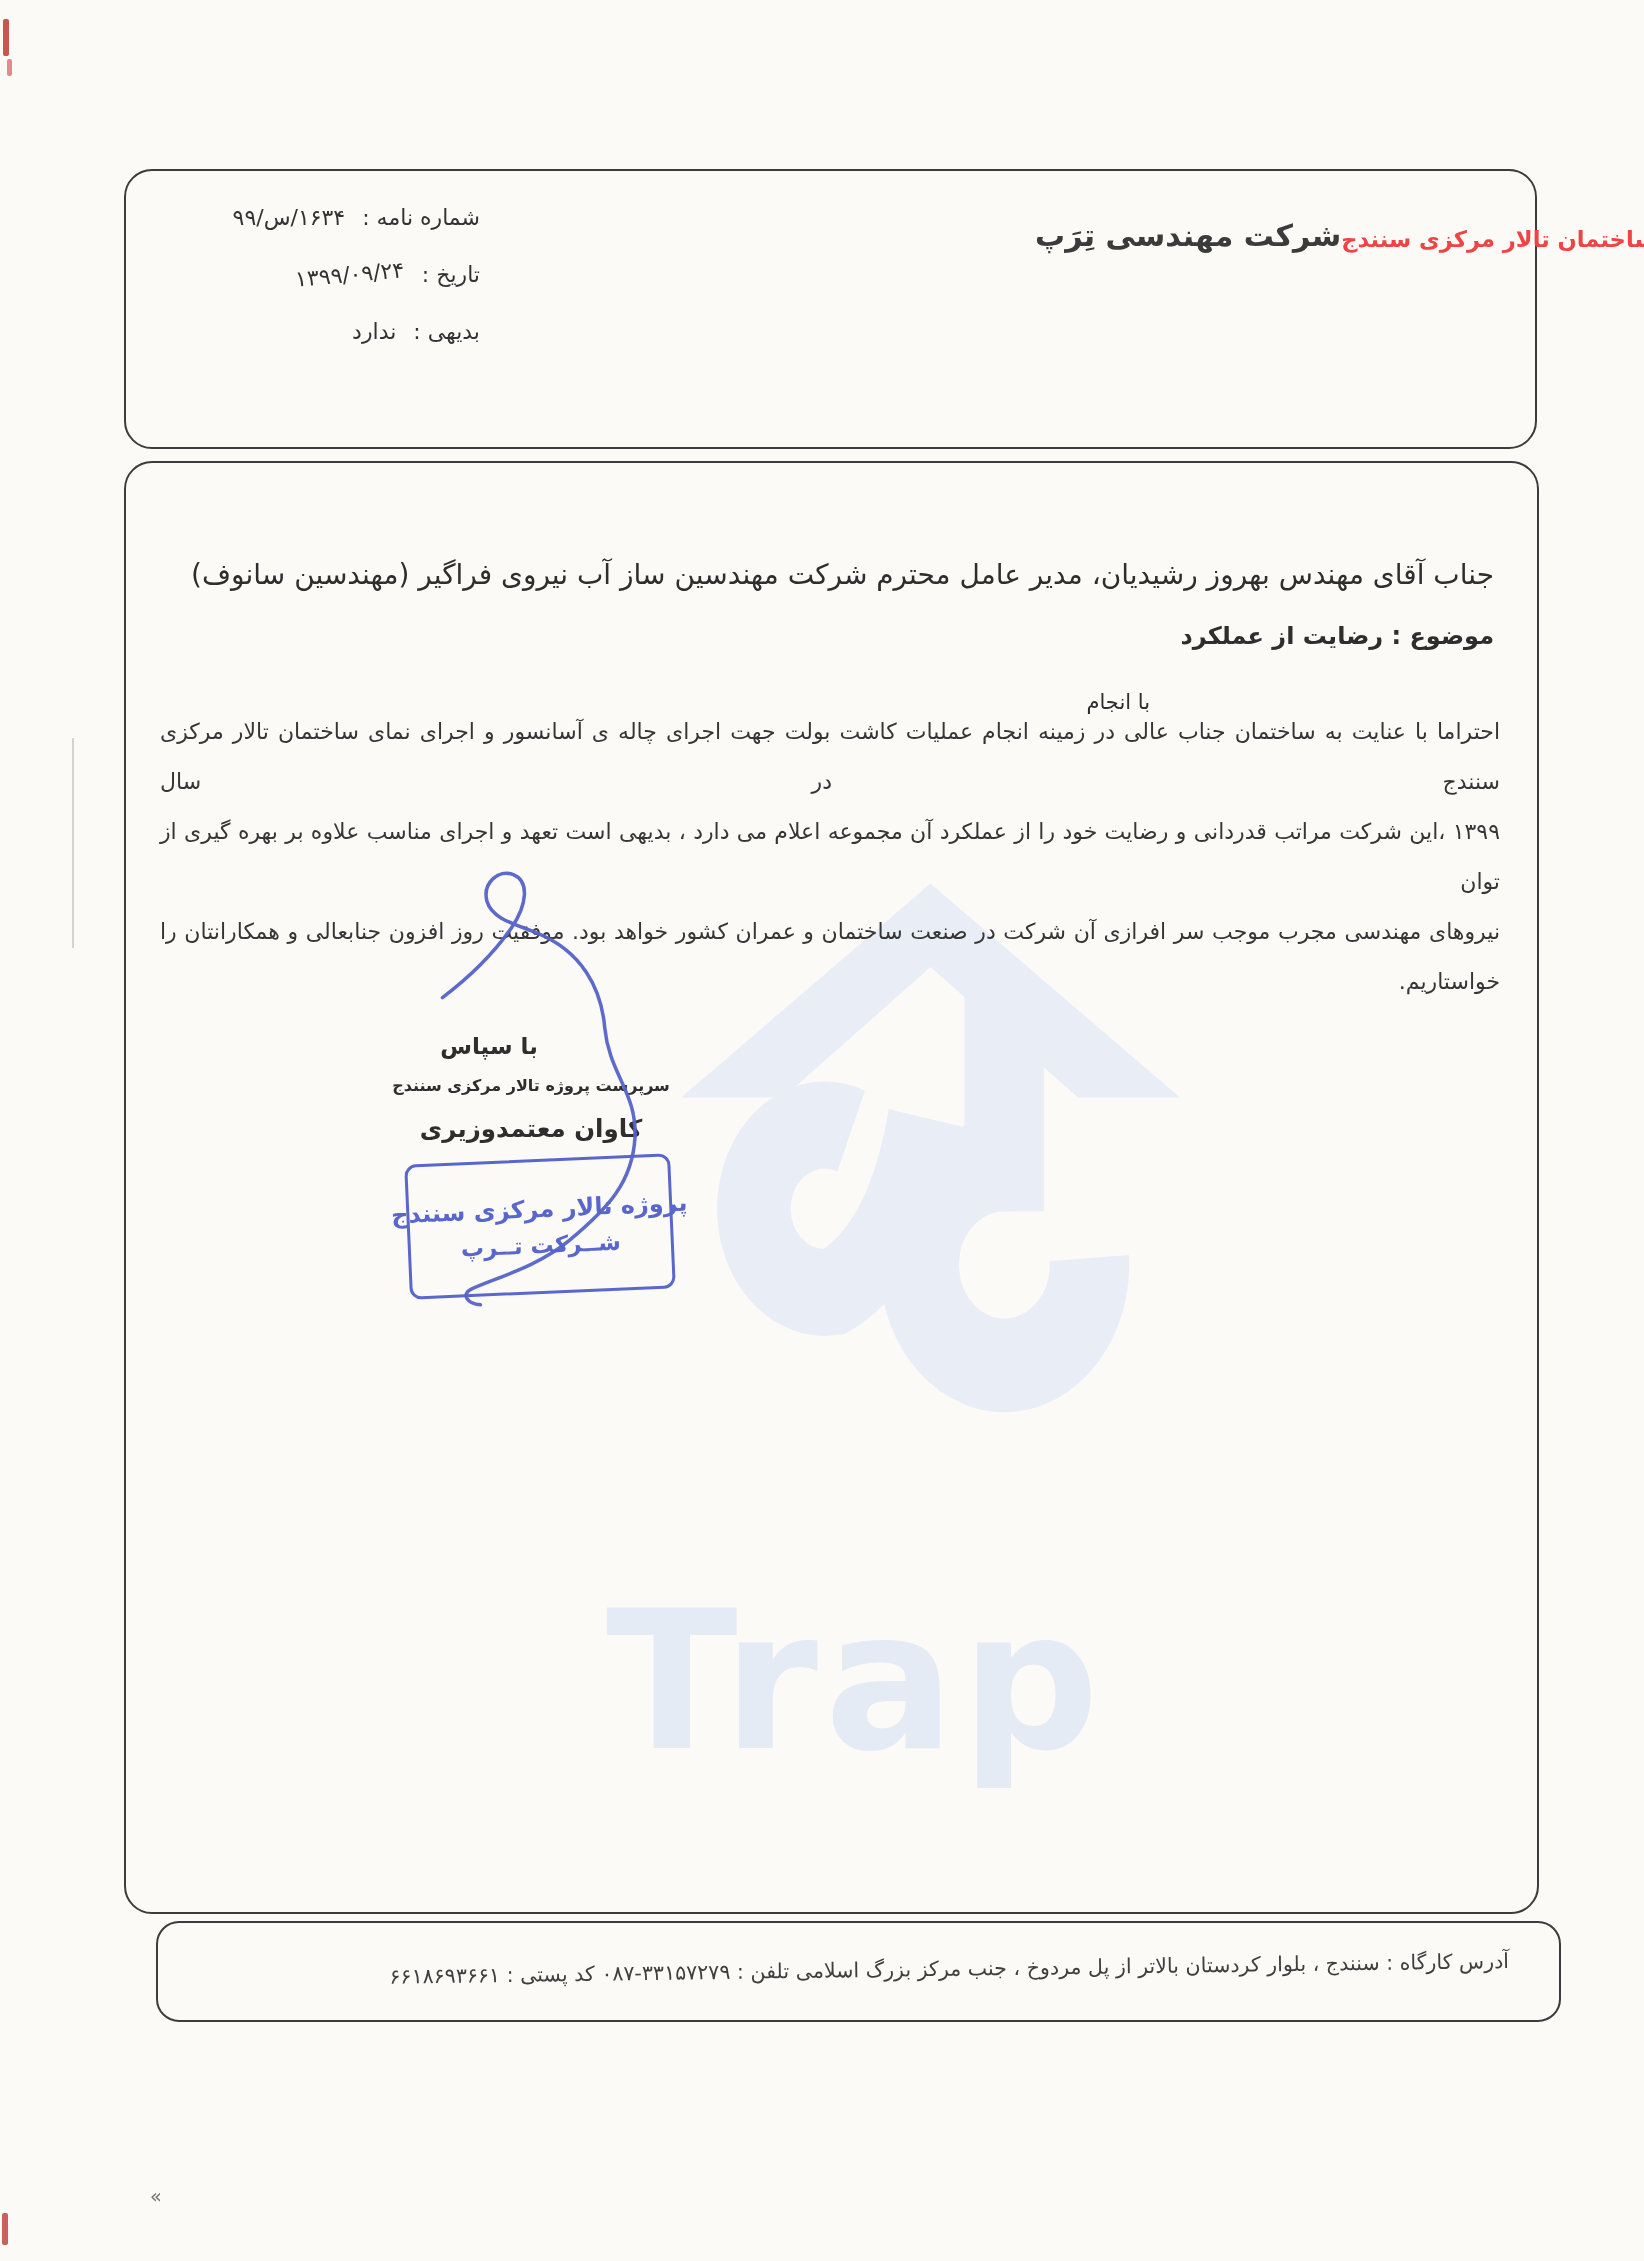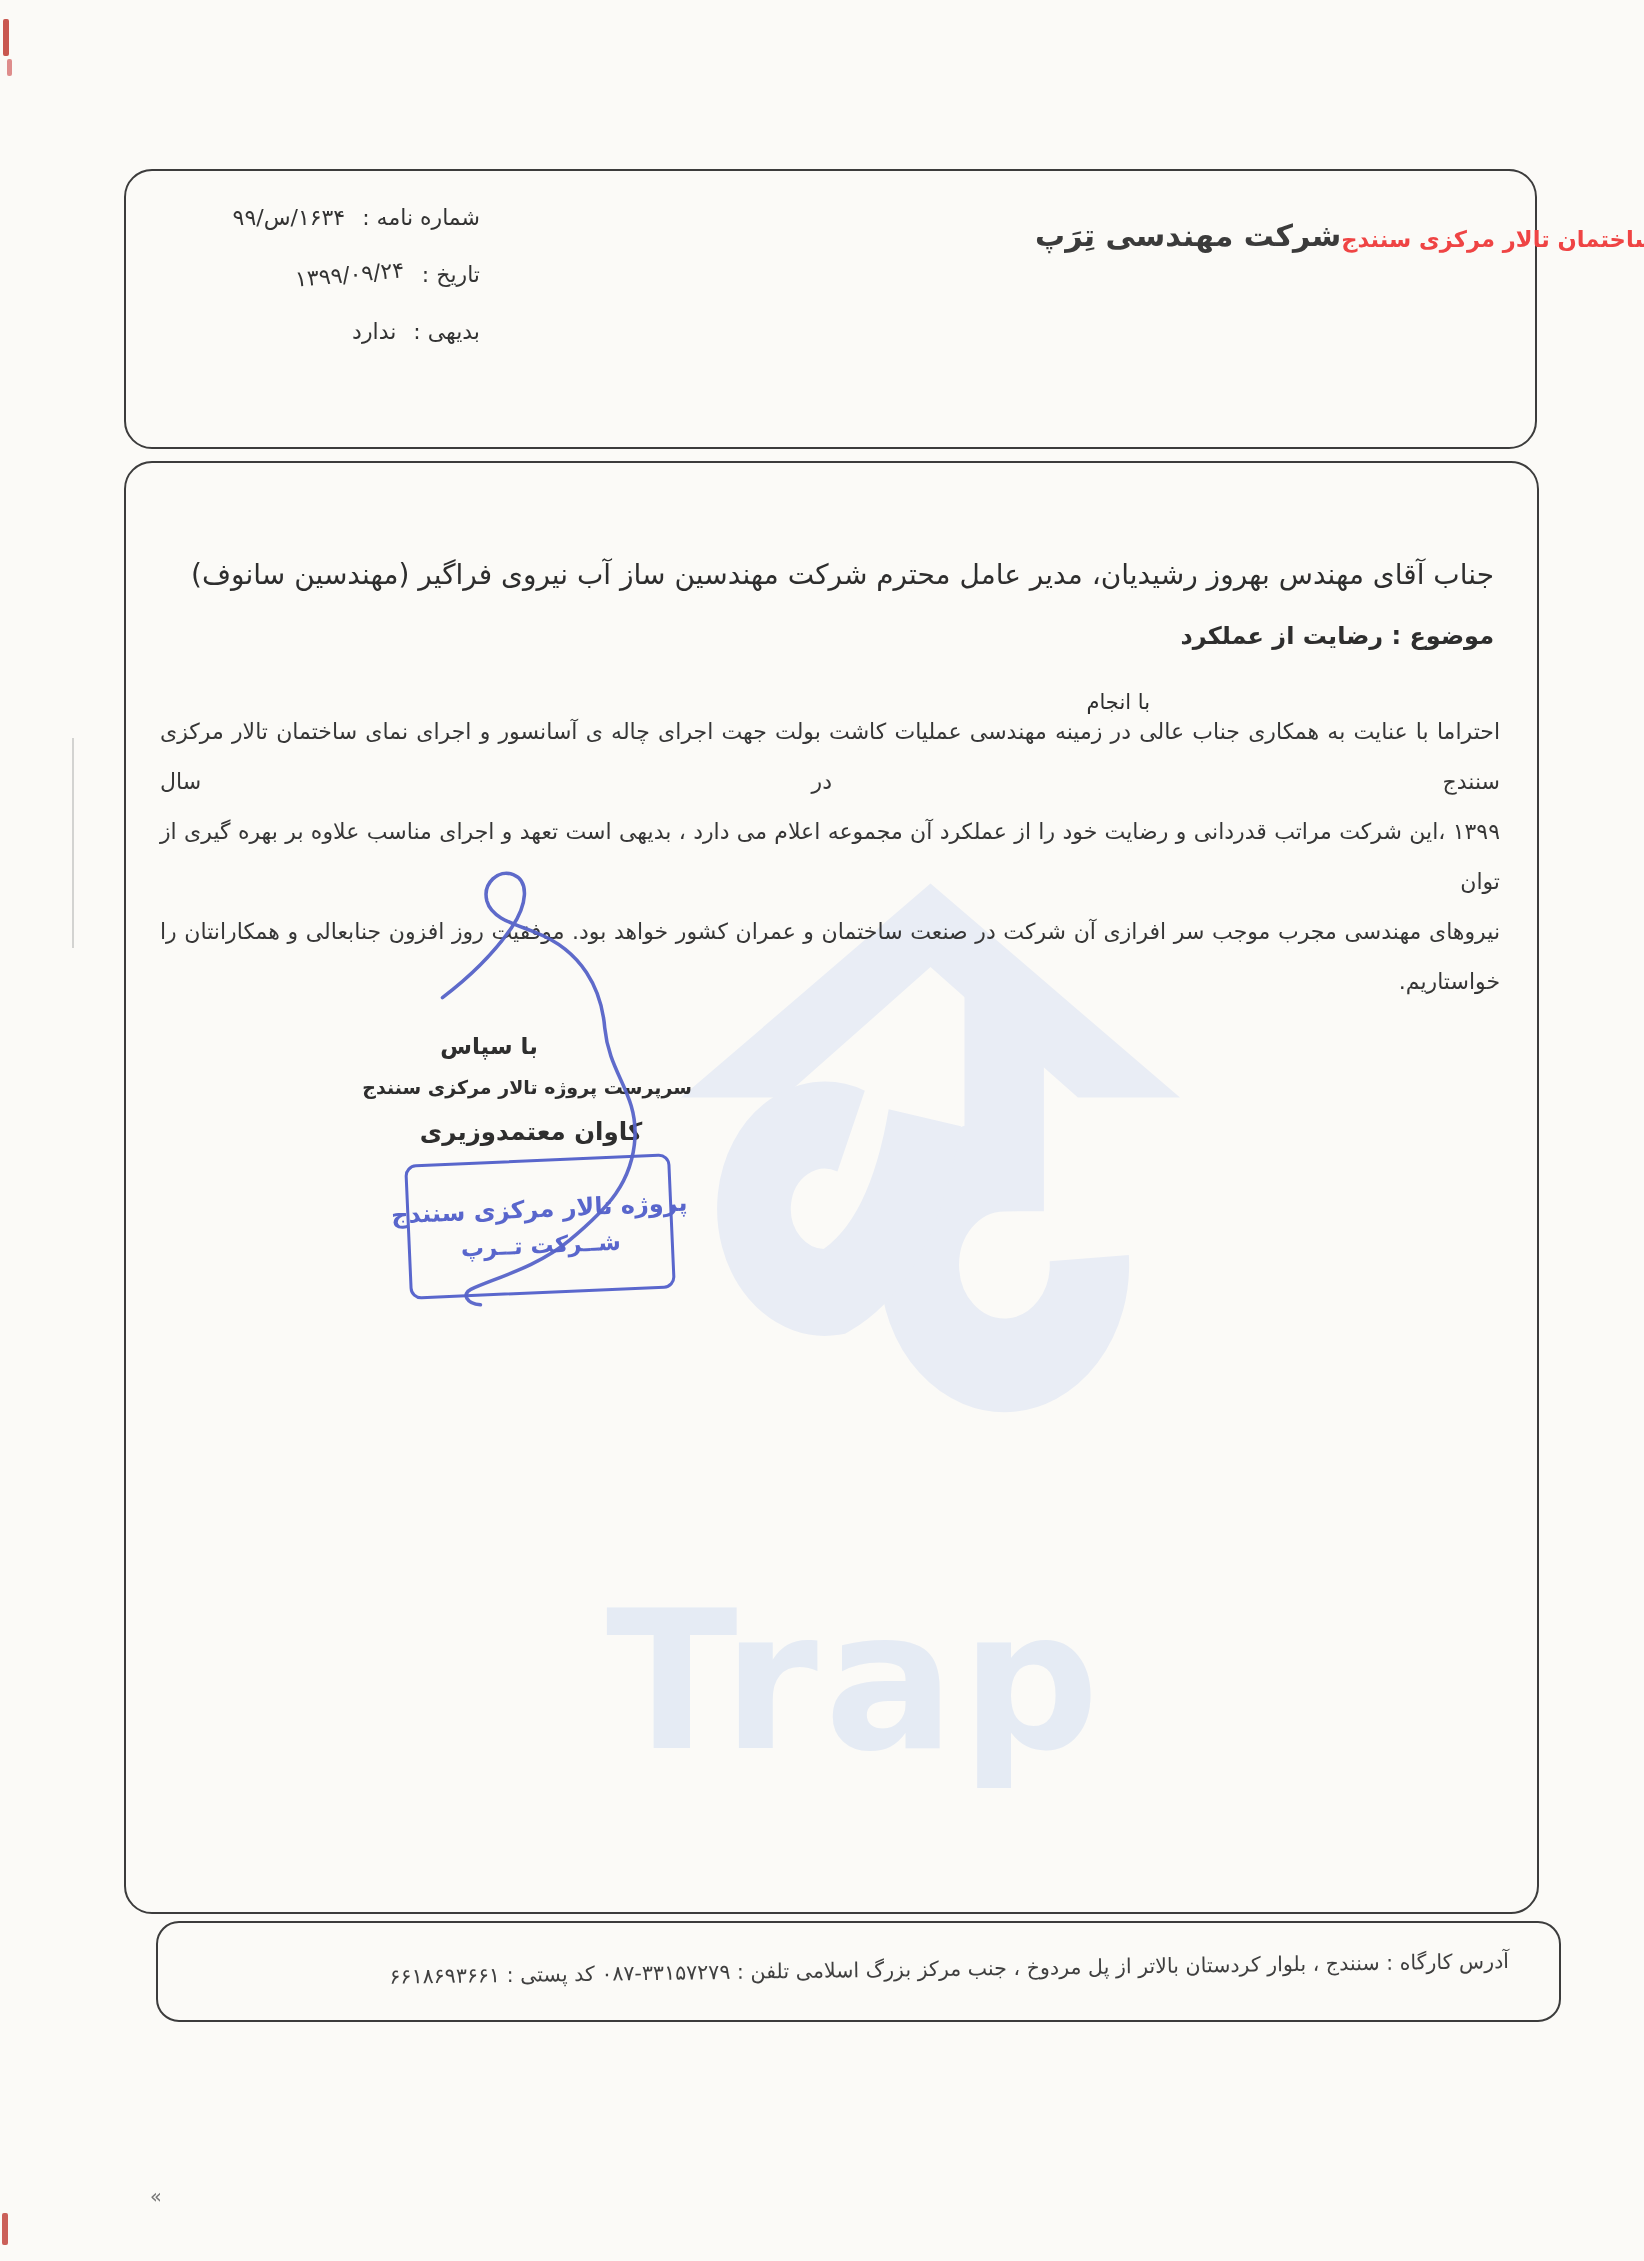--- a/index.html
+++ b/index.html
@@ -32,21 +32,21 @@
   .project-name{font-size:22.6px;font-weight:700;color:#ef4444;margin-top:10.3px;white-space:nowrap;}
   
   .body-box{left:124px;top:461px;width:1411px;height:1449px;}
   .recipient{position:absolute;right:43px;top:95px;font-size:28px;font-weight:400;white-space:nowrap;z-index:1;}
   .subject{position:absolute;right:43px;top:159px;font-size:24px;font-weight:700;white-space:nowrap;z-index:1;}
   .salutation{position:absolute;right:387px;top:227px;font-size:21px;z-index:1;}
   .paragraph{position:absolute;right:37px;left:34px;top:244px;font-size:22px;color:#363636;z-index:1;}
   .paragraph .pline{line-height:50px;text-align:justify;text-align-last:justify;}
   .closing{position:absolute;left:244px;top:570px;width:322px;text-align:center;z-index:1;}
   .closing .thanks{font-size:23px;font-weight:700;margin-bottom:17px;margin-right:84px;}
-  .closing .role{font-size:19px;font-weight:700;margin-bottom:19.3px;white-space:nowrap;}
+  .closing .role{font-size:16px;font-weight:700;margin-bottom:19.3px;white-space:nowrap;}
   .closing .signer{font-size:24.5px;font-weight:700;}
   .stamp{
     position:absolute;left:281px;top:696px;width:260px;height:129px;
     border:3.9px solid #4d5bc9;border-radius:11.6px;
     transform:rotate(-2.5deg);
     display:flex;flex-direction:column;align-items:center;justify-content:center;
     color:#4d5bc9;z-index:2;opacity:.93;
   }
   .stamp .s1{font-size:24px;font-weight:700;white-space:nowrap;}
   .stamp .s2{font-size:23px;font-weight:700;white-space:nowrap;margin-top:9px;}
@@ -115,21 +115,21 @@
       <path d="M63,21 V47 A15,15 0 1 0 78,61" fill="none" stroke="currentColor" stroke-width="14"></path>
       <path d="M49,40 Q45,60 33,66 A12.5,12.5 0 1 1 36,42" fill="none" stroke="currentColor" stroke-width="13"></path>
     </svg>
     <div class="wm-text">Trap</div>
 
     <div class="recipient rtl">جناب آقای مهندس بهروز رشیدیان، مدیر عامل محترم شرکت مهندسین ساز آب نیروی فراگیر (مهندسین سانوف)</div>
     <div class="subject rtl">موضوع : رضایت از عملکرد</div>
     <div class="salutation rtl">با انجام</div>
 
     <div class="paragraph rtl">
-      <div class="pline">احتراما با عنایت به همکاری جناب عالی در زمینه مهندسی عملیات کاشت بولت جهت اجرای چاله ی آسانسور و اجرای نمای ساختمان تالار مرکزی سنندج در سال</div>
+      <div class="pline">احتراما با عنایت به ساختمان جناب عالی در زمینه انجام عملیات کاشت بولت جهت اجرای چاله ی آسانسور و اجرای نمای ساختمان تالار مرکزی سنندج در سال</div>
       <div class="pline">۱۳۹۹ ،این شرکت مراتب قدردانی و رضایت خود را از عملکرد آن مجموعه اعلام می دارد ، بدیهی است تعهد و اجرای مناسب علاوه بر بهره گیری از توان</div>
       <div class="pline">نیروهای مهندسی مجرب موجب سر افرازی آن شرکت در صنعت ساختمان و عمران کشور خواهد بود. موفقیت روز افزون جنابعالی و همکارانتان را خواستاریم.</div>
     </div>
 
     <div class="closing">
       <div class="thanks rtl">با سپاس</div>
       <div class="role rtl">سرپرست پروژه تالار مرکزی سنندج</div>
       <div class="signer rtl">کاوان معتمدوزیری</div>
     </div>
 

